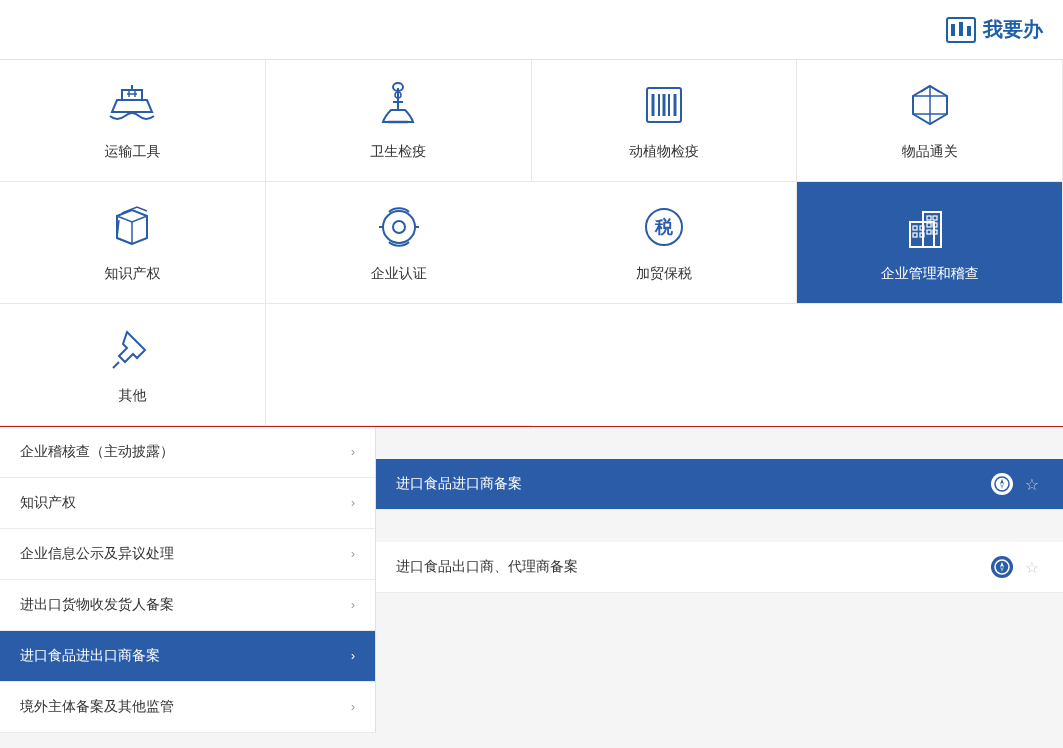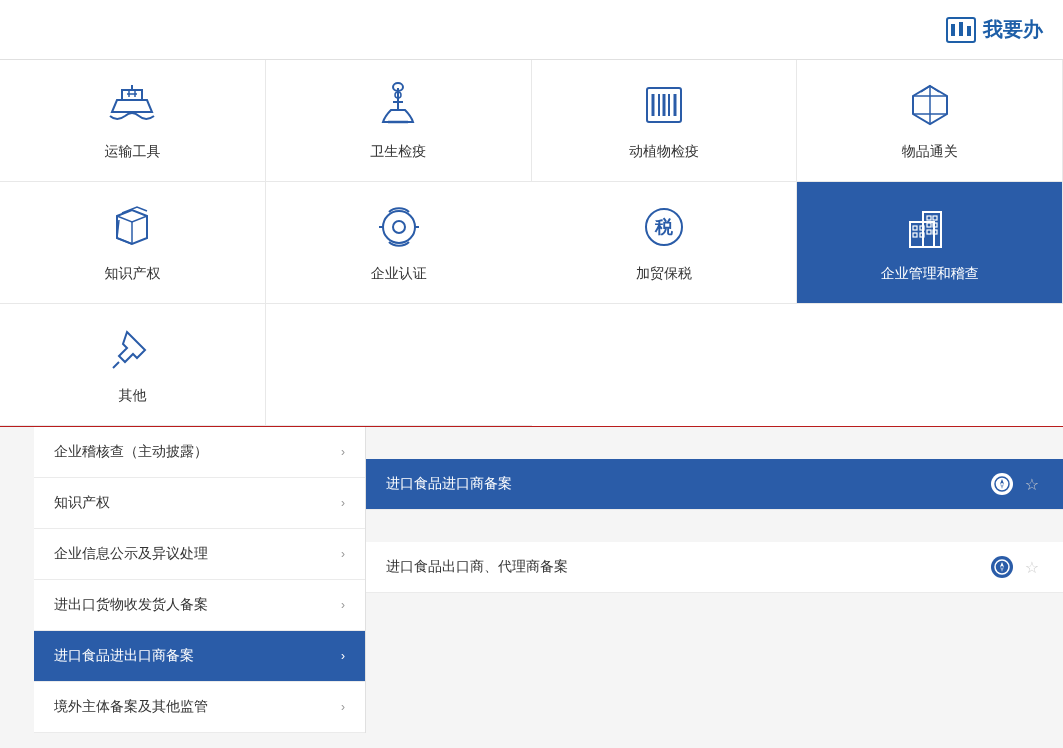--- a/index.html
+++ b/index.html
@@ -76,25 +76,24 @@
     }
 
     
     .bottom-section {
       display: flex;
       background: #f5f5f5;
     }
 
     
     .left-menu {
-      width: 332px;
+      width: 376px;
       background: #8b5cf6;
       border-right: 1px solid #e0e0e0;
       flex-shrink: 0;
-      margin-left: 34px;
     }
     .menu-item {
       display: flex;
       align-items: center;
       justify-content: space-between;
       padding: 16px 20px;
       border-bottom: 1px solid #ebebeb;
       cursor: pointer;
       background: #fff;
     }

